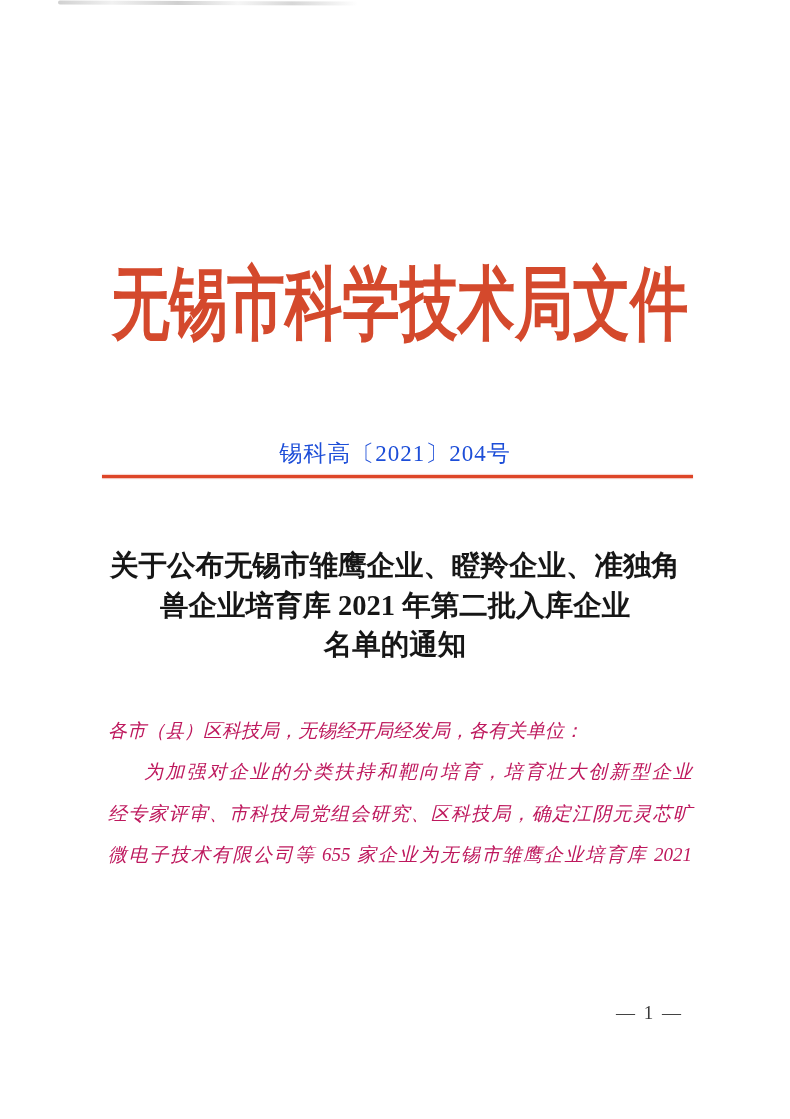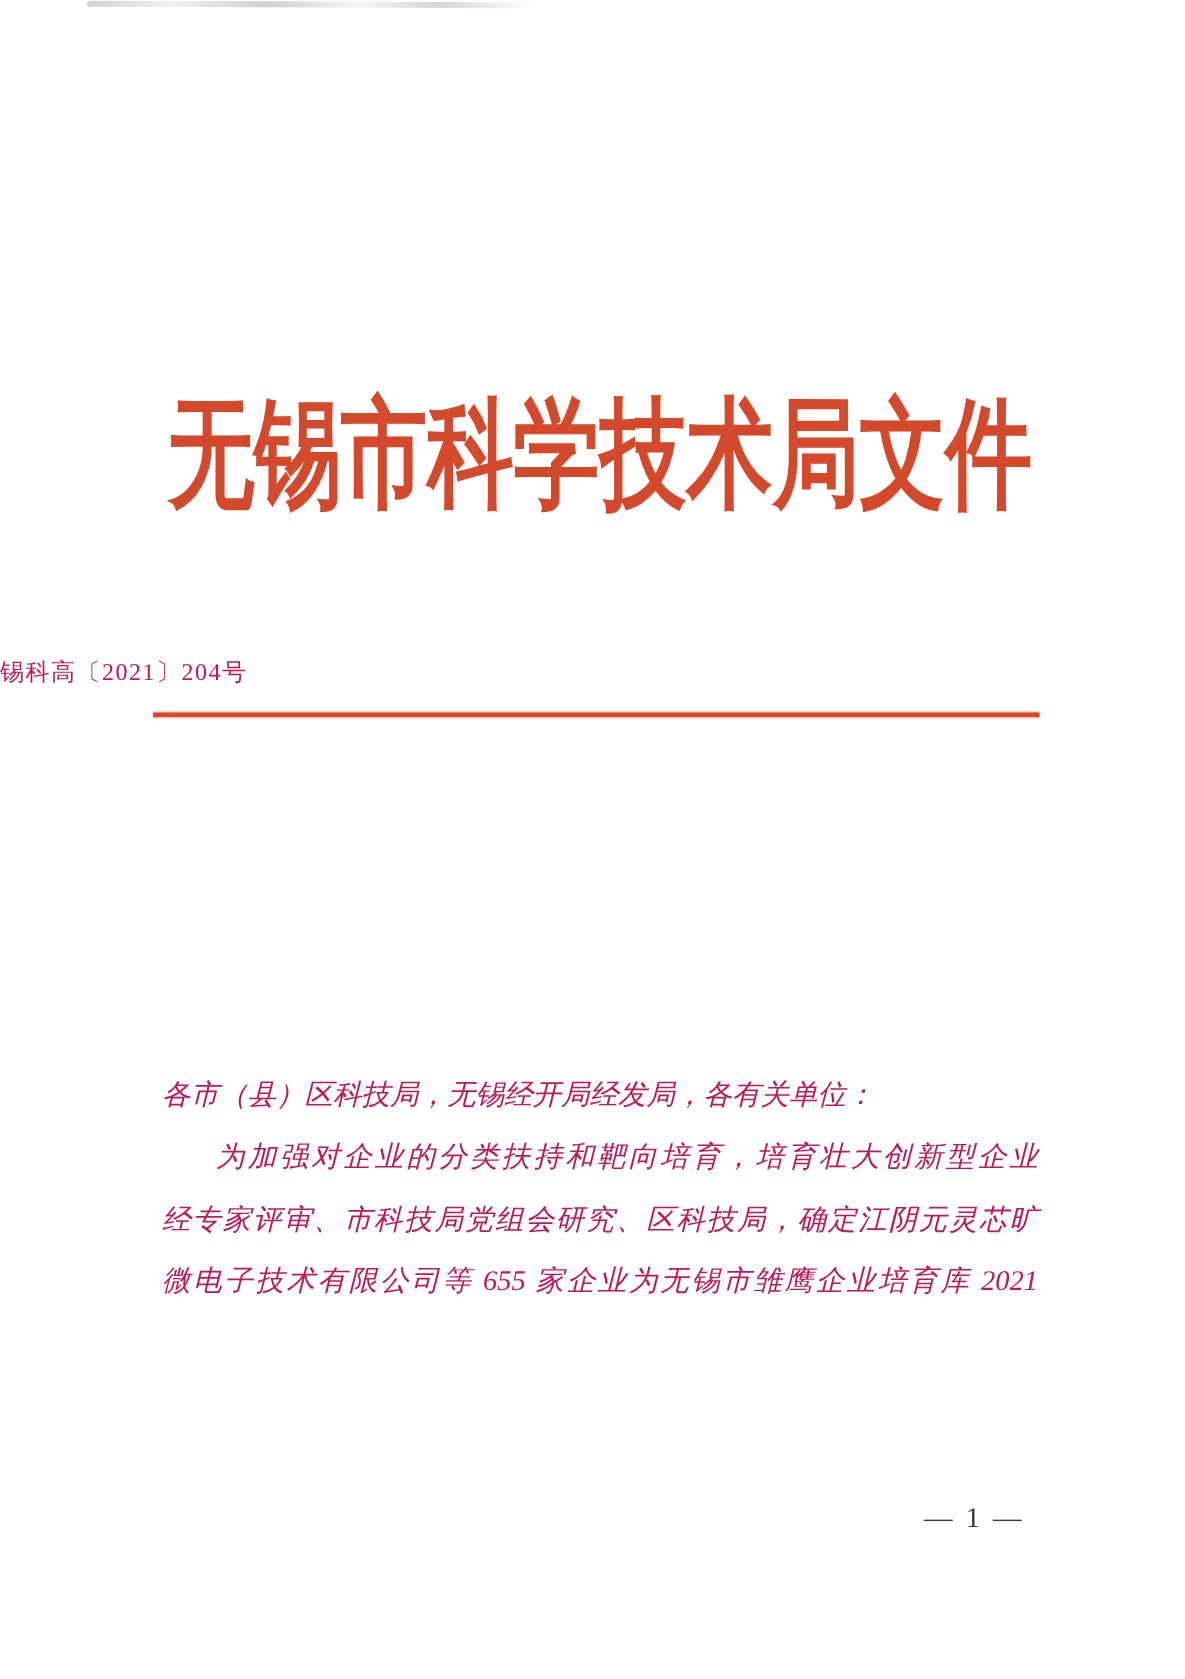--- a/index.html
+++ b/index.html
@@ -39,24 +39,24 @@
     font-weight: bold;
     color: #d4492c;
     transform: scaleX(0.72);
     transform-origin: center center;
     letter-spacing: 0px;
   }
   .docnum {
     position: absolute;
     top: 438px; left: 0;
     width: 100%;
-    text-align: left;
-    font-size: 16px;
+    text-align: center;
+    font-size: 23px;
     letter-spacing: 1px;
-    color: #be185d;
+    color: #1d4ed8;
   }
   .redline {
     position: absolute;
     top: 475px; left: 102px;
     width: 591px; height: 3px;
     background: #dd4527;
     box-shadow: 0 1px 1px rgba(221,69,39,.35), 0 -1px 1px rgba(221,69,39,.25);
   }
   .title {
     position: absolute;
@@ -101,20 +101,25 @@
   <div class="scan-artifact"></div>
 
   <div class="masthead">
     <span class="masthead-text">无锡市科学技术局文件</span>
   </div>
 
   <div class="docnum">锡科高〔2021〕204号</div>
 
   <div class="redline"></div>
 
+  <div class="title">
+    <div>关于公布无锡市雏鹰企业、瞪羚企业、准独角</div>
+    <div>兽企业培育库 2021 年第二批入库企业</div>
+    <div>名单的通知</div>
+  </div>
 
   <div class="body-block">
     <div class="salutation">各市（县）区科技局，无锡经开局经发局，各有关单位：</div>
     <div class="bline indent">为加强对企业的分类扶持和靶向培育，培育壮大创新型企业</div>
     <div class="bline">经专家评审、市科技局党组会研究、区科技局，确定江阴元灵芯旷</div>
     <div class="bline">微电子技术有限公司等 655 家企业为无锡市雏鹰企业培育库 2021</div>
   </div>
 
   <div class="pagenum">— 1 —</div>
 

